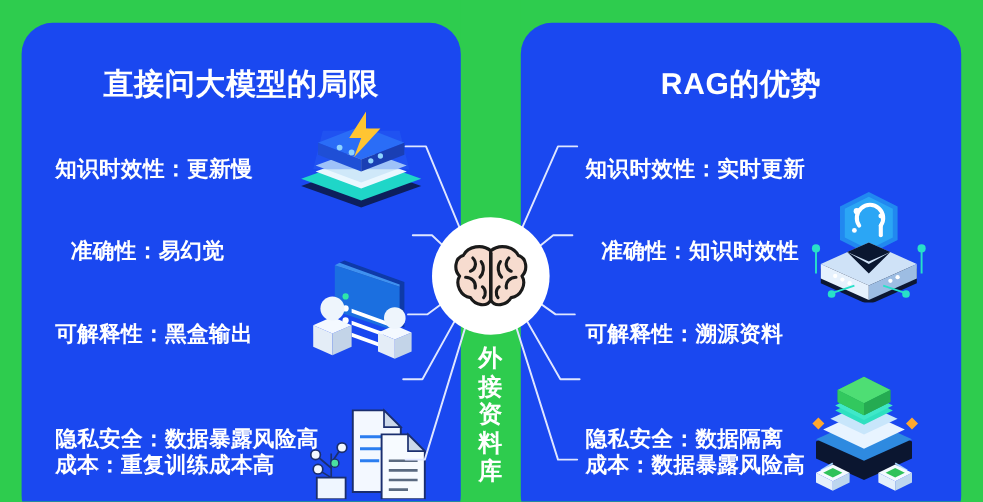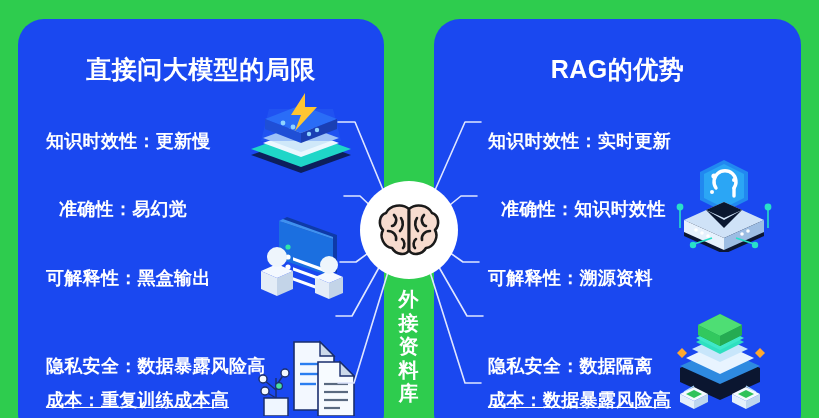--- a/index.html
+++ b/index.html
@@ -46,21 +46,21 @@
     white-space:nowrap;
     letter-spacing:0.3px;
   }
   .panel-left .item{ left:28px; }
   .panel-right .item{ left:54px; }
 
   .i1{ top:110px; }
   .i2{ top:178px;margin-left:13px; }
   .i3{ top:247px; }
   .i4{ top:300px;margin-top:35px; }
-  .i5{ top:369px;text-decoration:underline; }
+  .i5{ top:356px; }
 
   
   .lines{ position:absolute; inset:0; width:819px; height:418px; pointer-events:none; }
 
   
   .hub{
     position:absolute;
     left:360px; top:181px;
     width:98px; height:98px;
     border-radius:50%;

